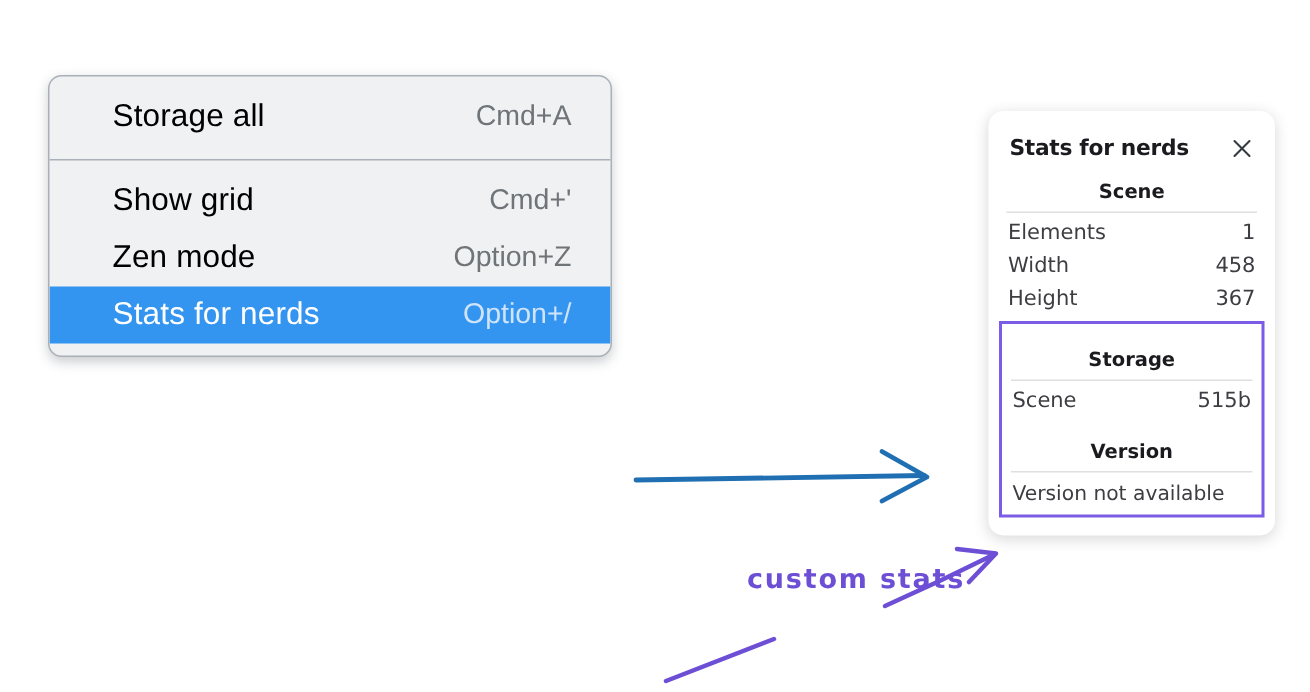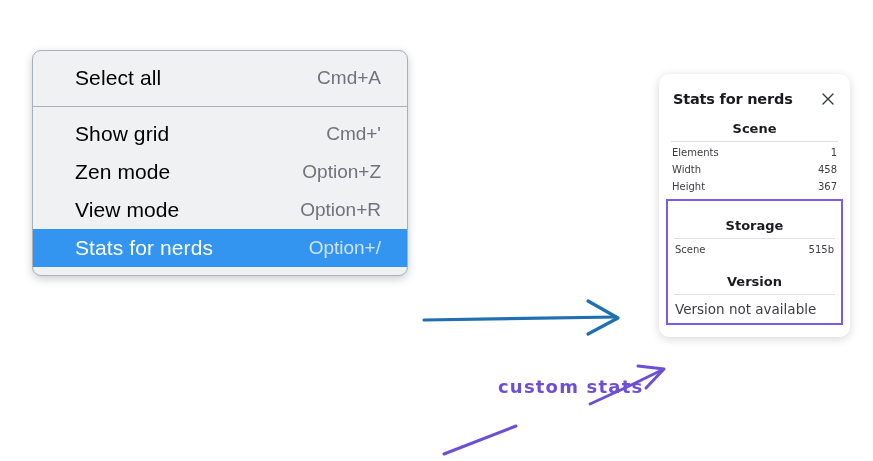--- a/index.html
+++ b/index.html
@@ -113,21 +113,21 @@
   }
   .sp-rule {
     height: 1px;
     background: #dfdfe2;
     margin: 0 12px 2px 12px;
   }
   .sp-row {
     display: flex;
     justify-content: space-between;
     align-items: center;
-    font-size: 10px;
+    font-size: 14px;
     color: #3d3d42;
     padding: 3px 13px 3px 13px;
     gap: 43px;
   }
   .sp-row .sp-key { color: #3d3d42; }
   .sp-row .sp-val { color: #3d3d42; }
   .sp-single {
     font-size: 13.5px;
     color: #3d3d42;
     padding: 4px 13px 2px 13px;
@@ -165,39 +165,35 @@
     white-space: nowrap;
   }
 </style>
 </head>
 <body>
 
 <div id="context-menu">
 
   <div class="menu-group group-top">
     <div class="menu-item">
-      <span class="mi-label">Select all</span>
+      <span class="mi-label">Storage all</span>
       <span class="mi-shortcut">Cmd+A</span>
     </div>
   </div>
 
   <div class="menu-divider"></div>
 
   <div class="menu-group">
     <div class="menu-item">
       <span class="mi-label">Show grid</span>
       <span class="mi-shortcut">Cmd+'</span>
     </div>
     <div class="menu-item">
       <span class="mi-label">Zen mode</span>
       <span class="mi-shortcut">Option+Z</span>
-    </div>
-    <div class="menu-item">
-      <span class="mi-label">View mode</span>
-      <span class="mi-shortcut">Option+R</span>
     </div>
     <div class="menu-item selected">
       <span class="mi-label">Stats for nerds</span>
       <span class="mi-shortcut">Option+/</span>
     </div>
   </div>
 </div>
 
 <svg id="flow-arrow" viewBox="0 0 230 62" xmlns="http://www.w3.org/2000/svg">
   <path d="M4 32 L196 29" stroke="#1f6fb2" stroke-width="3.2" stroke-linecap="round" fill="none"></path>

